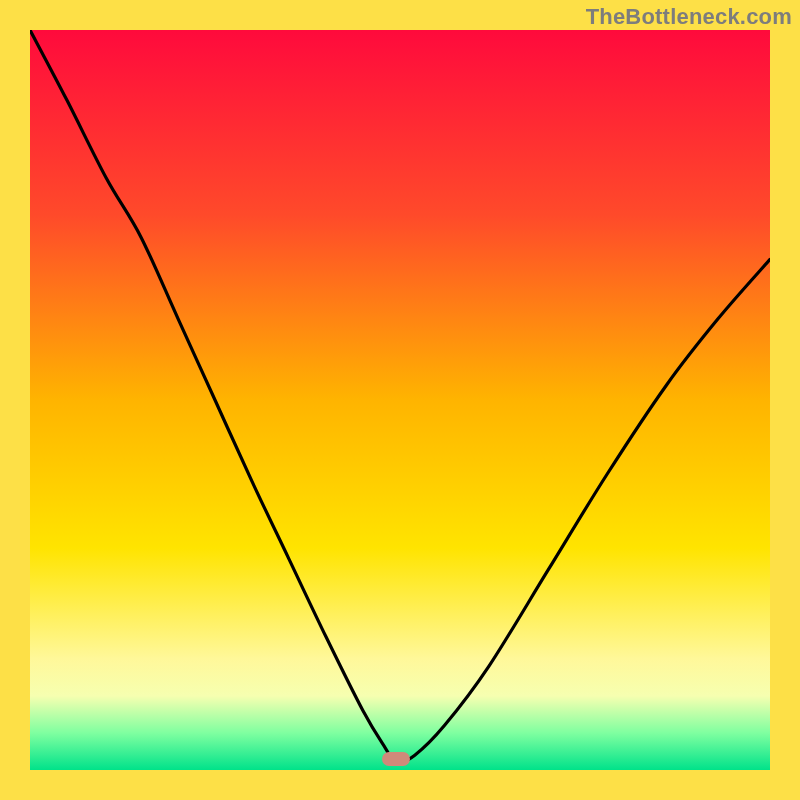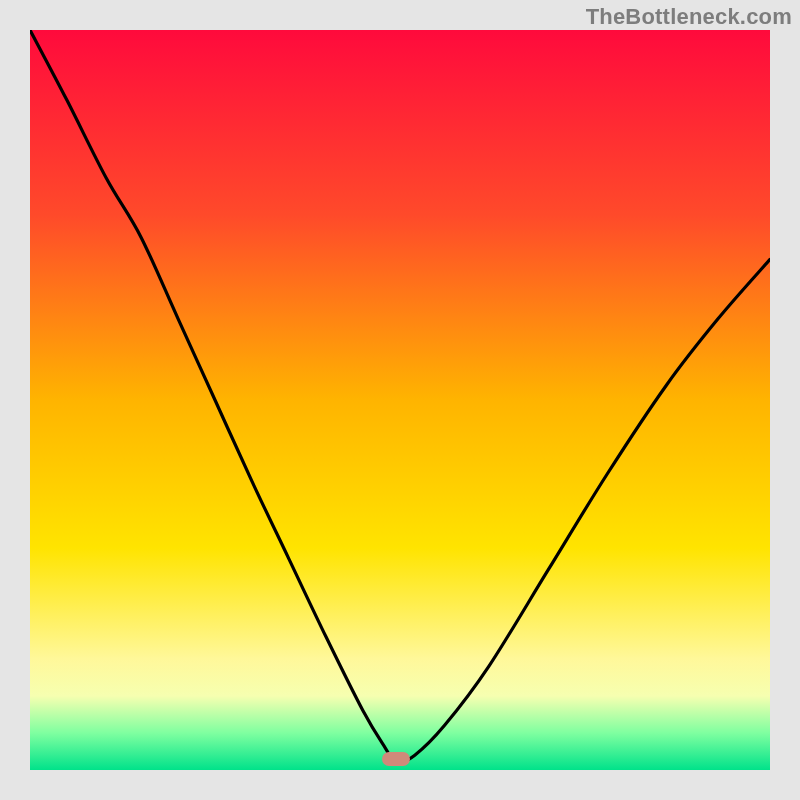--- a/index.html
+++ b/index.html
@@ -9,21 +9,21 @@
     height: 800px;
     background: #000;
     overflow: hidden;
   }
   .frame {
     position: absolute;
     top: 0;
     left: 0;
     width: 800px;
     height: 800px;
-    background: #e5e5e5;
+    background: #fde047;
   }
   .plot-area {
     position: absolute;
     top: 30px;
     left: 30px;
     width: 740px;
     height: 740px;
     background: linear-gradient(to bottom,
       #ff0a3c 0%,
       #ff4a2a 25%,

